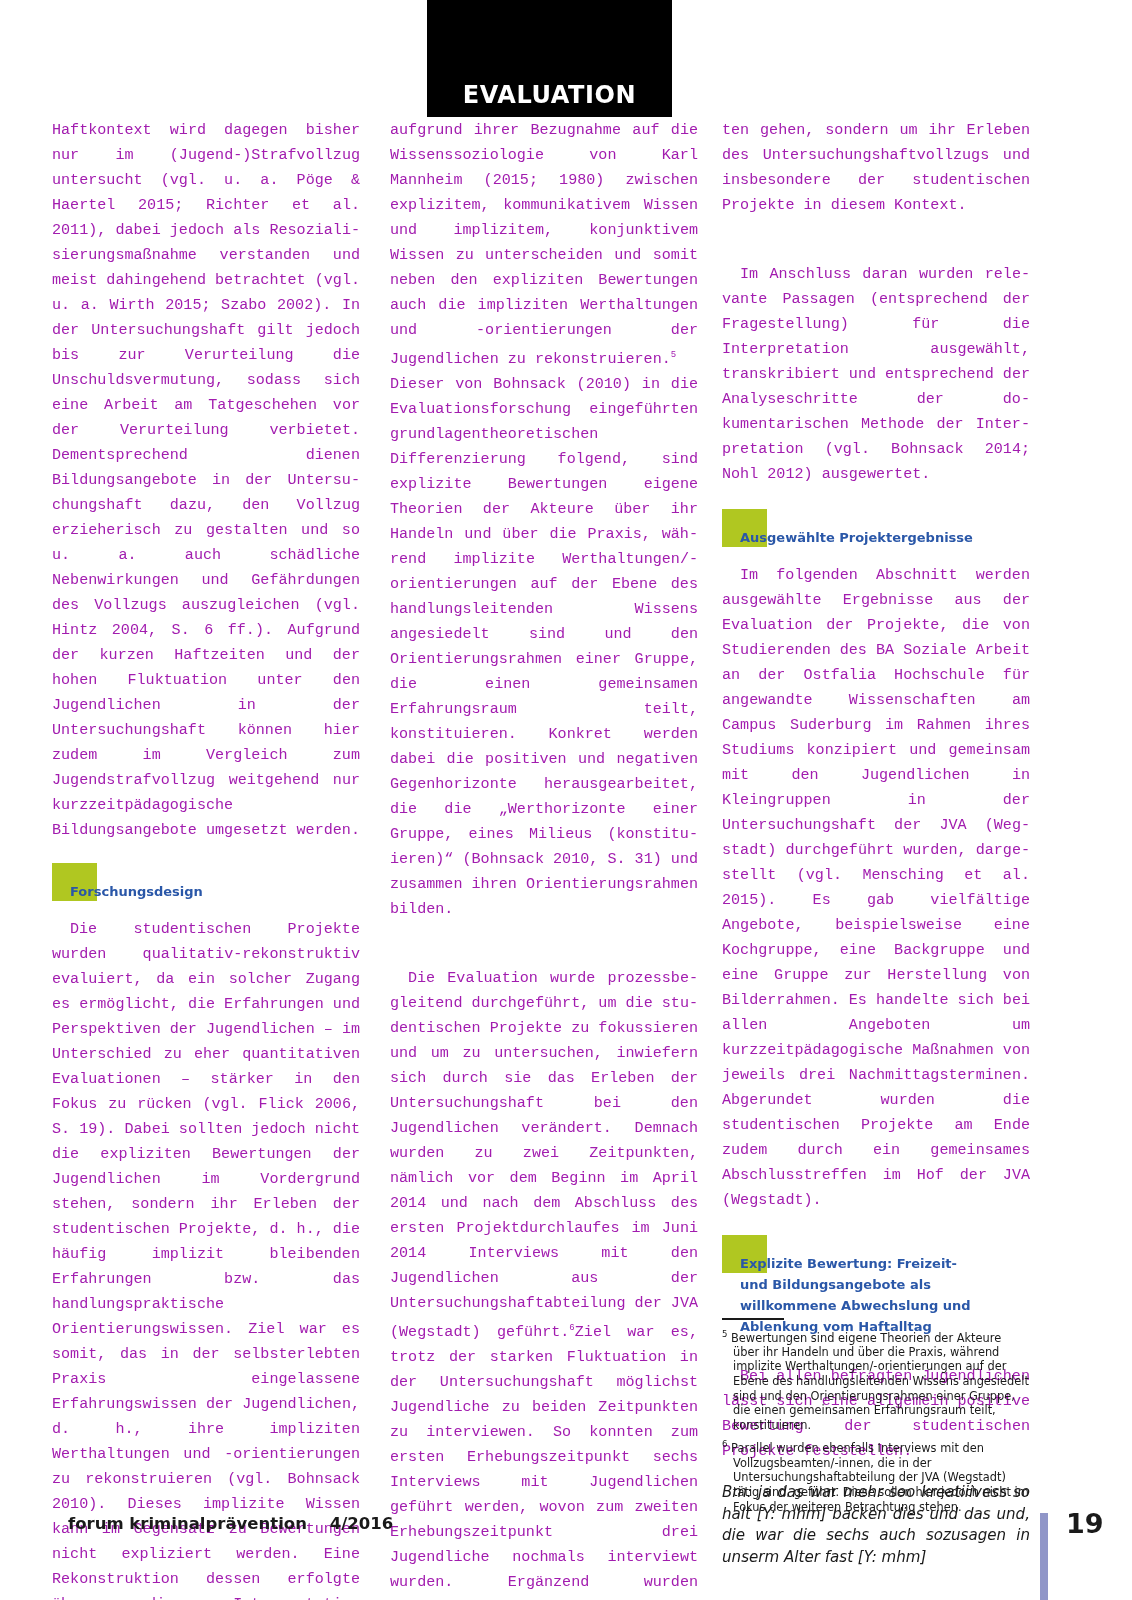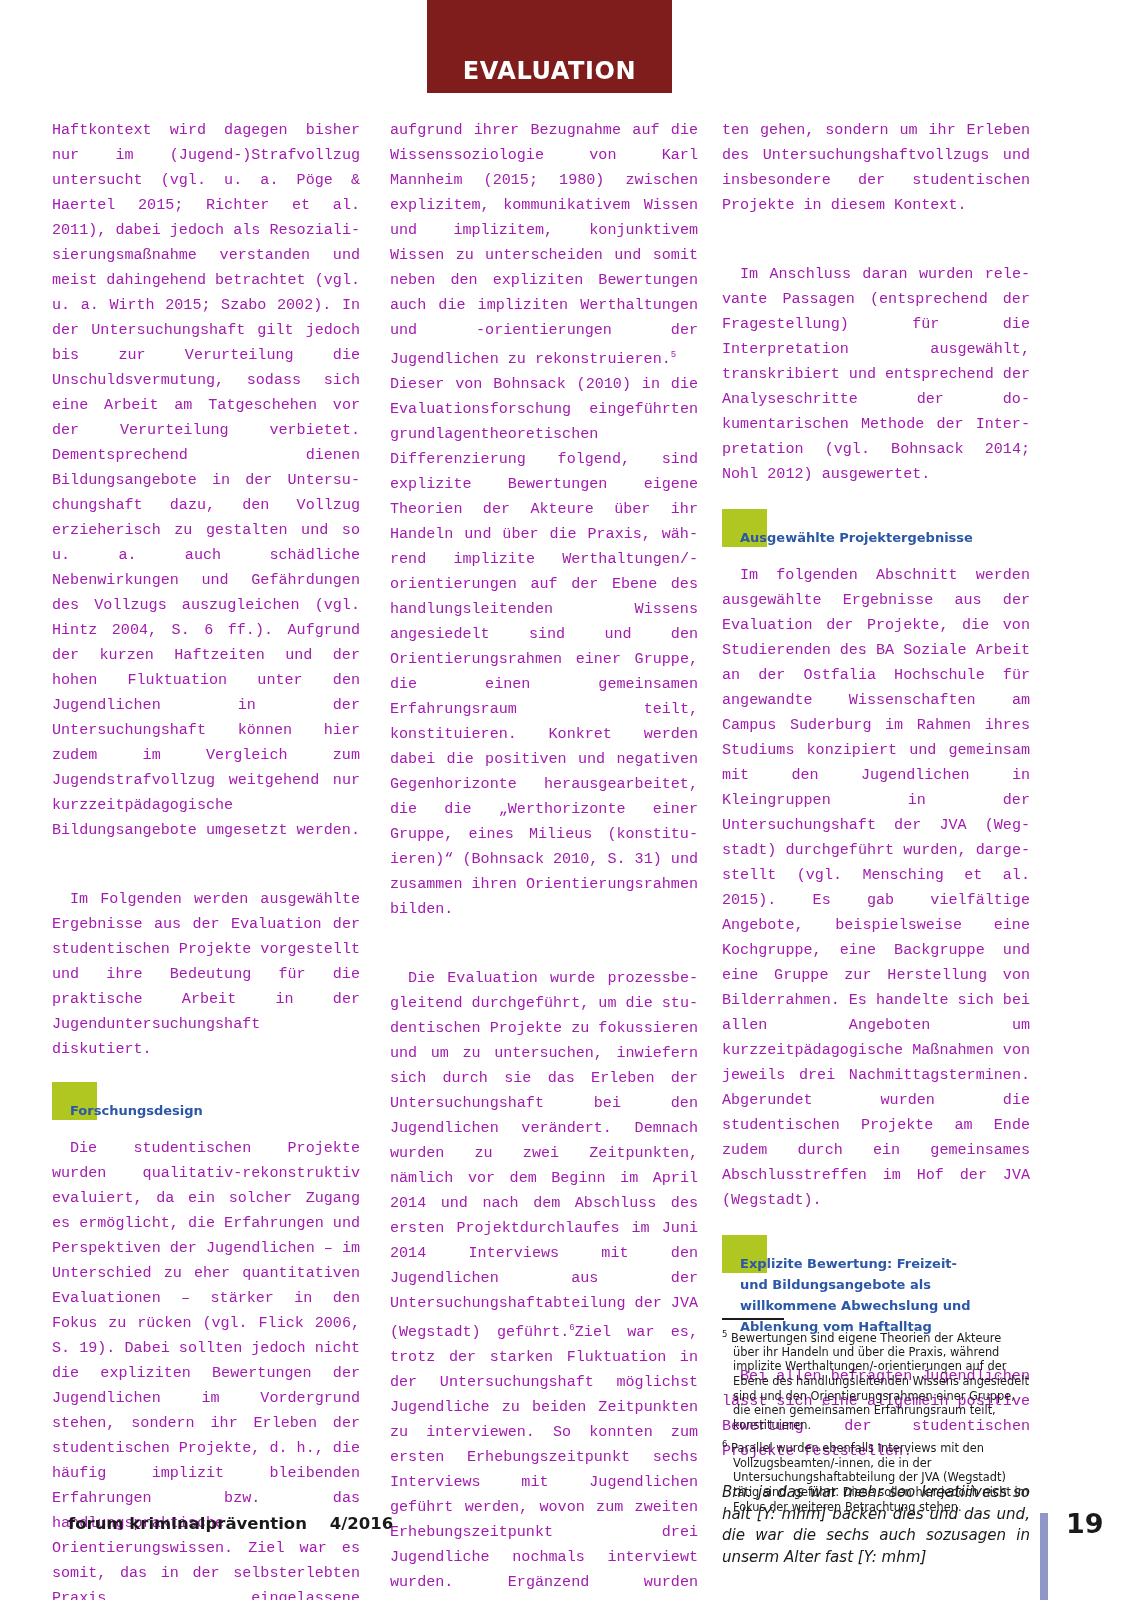--- a/index.html
+++ b/index.html
@@ -15,22 +15,22 @@
     color: #1a1a1a;
     overflow: hidden;
   }
 
   
   .header-banner {
     position: absolute;
     left: 427px;
     top: 0;
     width: 245px;
-    height: 93px;
-    background: #7f1d1d;
+    height: 117px;
+    background: #000000;
     box-sizing: border-box;
   }
   .header-banner-title {
     position: absolute;
     left: 0;
     right: 0;
     bottom: 8px;
     text-align: center;
     color: #ffffff;
     font-family: "DejaVu Sans", sans-serif;
@@ -165,21 +165,20 @@
 <body>
 
 <div class="page">
 
   <div class="header-banner">
     <div class="header-banner-title">EVALUATION</div>
   </div>
 
   <div class="col col-1">
     <p class="body-par">Haftkontext wird dagegen bisher nur im (Jugend-)Strafvollzug untersucht (vgl. u. a. Pöge &amp; Haertel 2015; Richter et al. 2011), dabei jedoch als Resoziali­sierungsmaßnahme verstanden und meist dahingehend betrachtet (vgl. u. a. Wirth 2015; Szabo 2002). In der Un­tersuchungshaft gilt jedoch bis zur Verurteilung die Unschuldsvermu­tung, sodass sich eine Arbeit am Tat­geschehen vor der Verurteilung ver­bietet. Dementsprechend dienen Bildungsangebote in der Untersu­chungshaft dazu, den Vollzug erziehe­risch zu gestalten und so u. a. auch schädliche Nebenwirkungen und Ge­fährdungen des Vollzugs auszuglei­chen (vgl. Hintz 2004, S. 6 ff.). Aufgrund der kurzen Haftzeiten und der hohen Fluktuation unter den Jugendlichen in der Untersuchungshaft können hier zudem im Vergleich zum Jugendstraf­vollzug weitgehend nur kurzzeitpäda­gogische Bildungsangebote umge­setzt werden.</p>
-    <p class="body-par indent">Im Folgenden werden ausgewählte Ergebnisse aus der Evaluation der stu­dentischen Projekte vorgestellt und ihre Bedeutung für die praktische Ar­beit in der Jugenduntersuchungshaft diskutiert.</p>
 
     <div class="sec-heading" style="margin-top:20px;">
       <span class="sq"></span>
       <span class="sec-text">Forschungsdesign</span>
     </div>
 
     <p class="body-par indent" style="margin-top:15px;">Die studentischen Projekte wurden qualitativ-rekonstruktiv evaluiert, da ein solcher Zugang es ermöglicht, die Erfahrungen und Perspektiven der Ju­gendlichen – im Unterschied zu eher quantitativen Evaluationen – stärker in den Fokus zu rücken (vgl. Flick 2006, S. 19). Dabei sollten jedoch nicht die expliziten Bewertungen der Jugendli­chen im Vordergrund stehen, sondern ihr Erleben der studentischen Projek­te, d. h., die häufig implizit bleibenden Erfahrungen bzw. das handlungsprak­tische Orientierungswissen. Ziel war es somit, das in der selbsterlebten Praxis eingelassene Erfahrungswissen der Jugendlichen, d. h., ihre impliziten Werthaltungen und -orientierungen zu rekonstruieren (vgl. Bohnsack 2010). Dieses implizite Wissen kann im Gegensatz zu Bewertungen nicht ex­pliziert werden. Eine Rekonstruktion dessen erfolgte über die Interpretati­on „metaphorischer und impliziter Ge­halte von Erzählungen und Beschrei­bungen“ (Bohnsack 2010, S. 31) der Jugendlichen über ihr Erleben der stu­dentischen Projekte mithilfe der do­kumentarischen Methode (vgl. Bohn­sack 2014). Diese ermöglicht es,</p>
   </div>
 
   <div class="col col-2">

